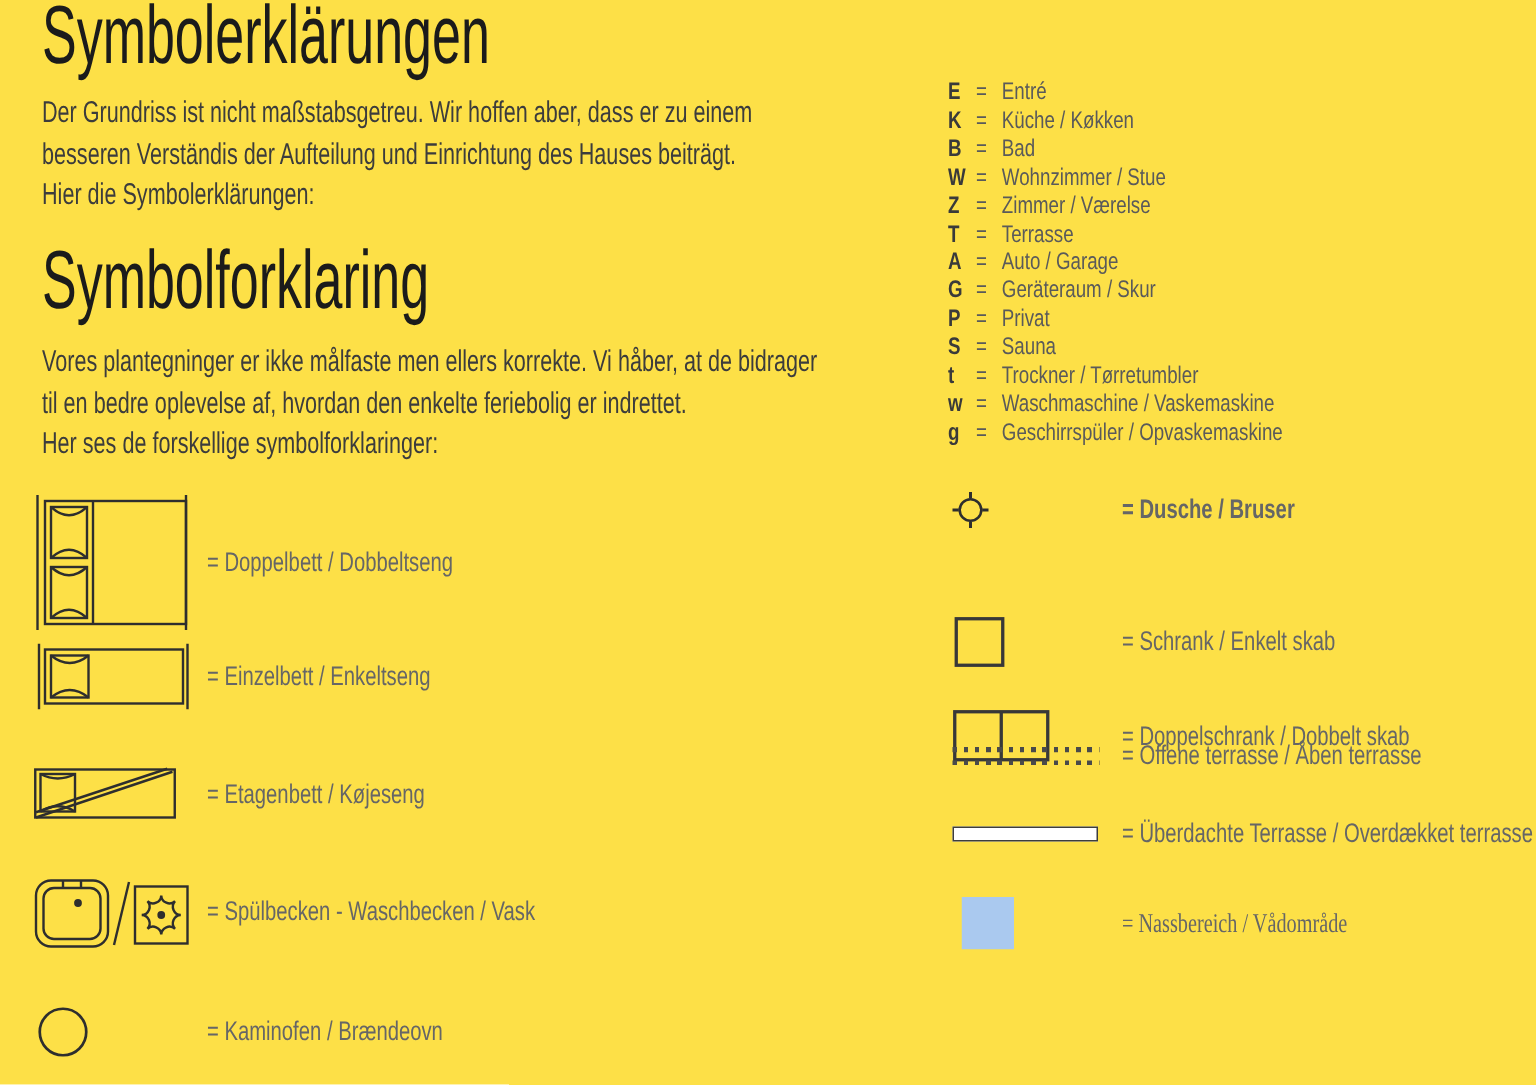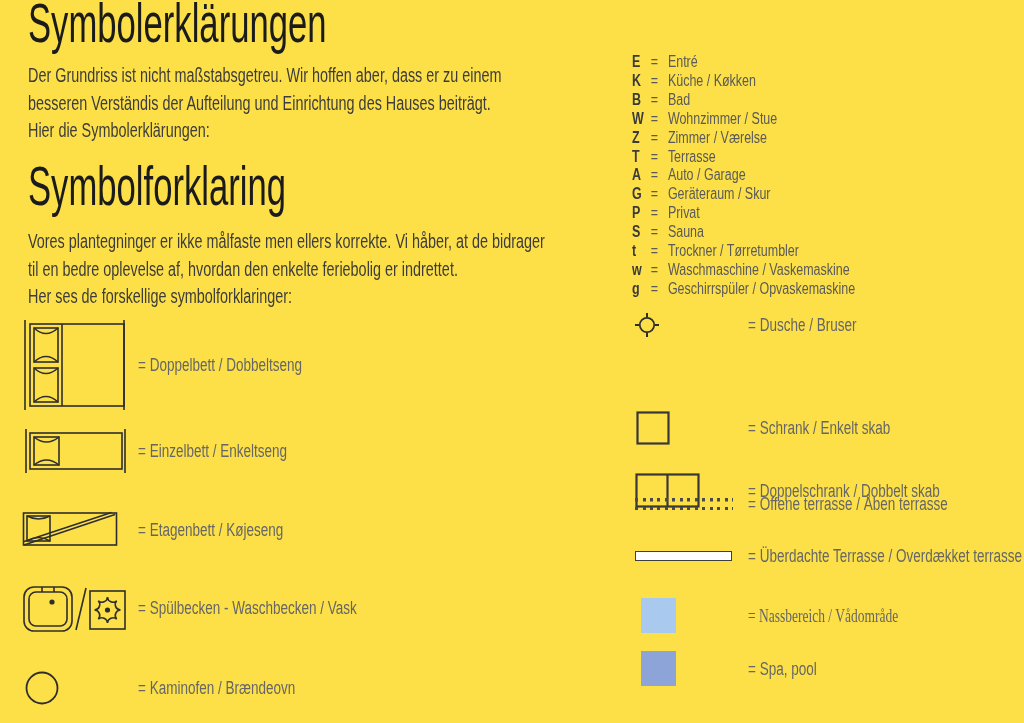--- a/index.html
+++ b/index.html
@@ -106,21 +106,21 @@
         <span class="eq">=</span>
         <span class="lab">Waschmaschine / Vaskemaskine</span>
       </div>
     <div class="coderow">
         <span class="key">g</span>
         <span class="eq">=</span>
         <span class="lab">Geschirrspüler / Opvaskemaskine</span>
       </div>
   </div>
 
-  <div class="symrow" style="left:22px;top:320px;width:400px;height:90px;">
+  <div class="symrow" style="left:22px;top:330px;width:400px;height:90px;">
     <span class="sym">
       <svg width="106" height="90" viewBox="0 0 106 90">
         <g class="ln">
           <rect x="8" y="4" width="94" height="82"></rect>
           <line x1="3" y1="0" x2="3" y2="90"></line>
           <line x1="102" y1="0" x2="102" y2="90"></line>
           <line x1="40" y1="4" x2="40" y2="86"></line>
           <rect x="12" y="8" width="24" height="34"></rect>
           <path d="M12,8 Q24,19 36,8"></path>
           <path d="M12,42 Q24,31 36,42"></path>
@@ -186,21 +186,21 @@
 
   <div class="symrow" style="left:25px;top:671px;width:400px;height:34px;">
     <span class="sym">
       <svg width="34" height="34" viewBox="0 0 34 34">
         <circle class="ln" cx="17" cy="17" r="15.5" style="stroke-width:1.8"></circle>
       </svg>
     </span>
     <span class="symlabel" style="left:113px;">= Kaminofen / Brændeovn</span>
   </div>
 
-  <div class="symrow" style="left:632px;top:312px;width:392px;height:26px;">
+  <div class="symrow" style="left:632px;top:327px;width:392px;height:26px;font-weight:bold;">
     <span class="sym" style="left:2px;">
       <svg width="26" height="26" viewBox="0 0 26 26">
         <circle class="ln" cx="13" cy="13" r="7.2" style="stroke-width:1.7"></circle>
         <g stroke="#2e2e2e" stroke-width="2">
           <line x1="13" y1="1" x2="13" y2="5.2"></line>
           <line x1="13" y1="20.8" x2="13" y2="25"></line>
           <line x1="1" y1="13" x2="5.2" y2="13"></line>
           <line x1="20.8" y1="13" x2="25" y2="13"></line>
         </g>
       </svg>
@@ -243,22 +243,14 @@
 
   <div class="symrow" style="left:641px;top:598px;width:383px;height:35px;font-family:Liberation Serif, serif;">
     <span class="sym">
       <svg width="35" height="35" viewBox="0 0 35 35">
         <rect x="0" y="0" width="35" height="35" fill="#aac9ef"></rect>
       </svg>
     </span>
     <span class="symlabel" style="left:107px;">= Nassbereich / Vådområde</span>
   </div>
 
-  <div class="symrow" style="left:641px;top:651px;width:383px;height:35px;">
-    <span class="sym">
-      <svg width="35" height="35" viewBox="0 0 35 35">
-        <rect x="0" y="0" width="35" height="35" fill="#8da4d9"></rect>
-      </svg>
-    </span>
-    <span class="symlabel" style="left:107px;">= Spa, pool</span>
-  </div>
 
 </div>
 
 </body></html>

